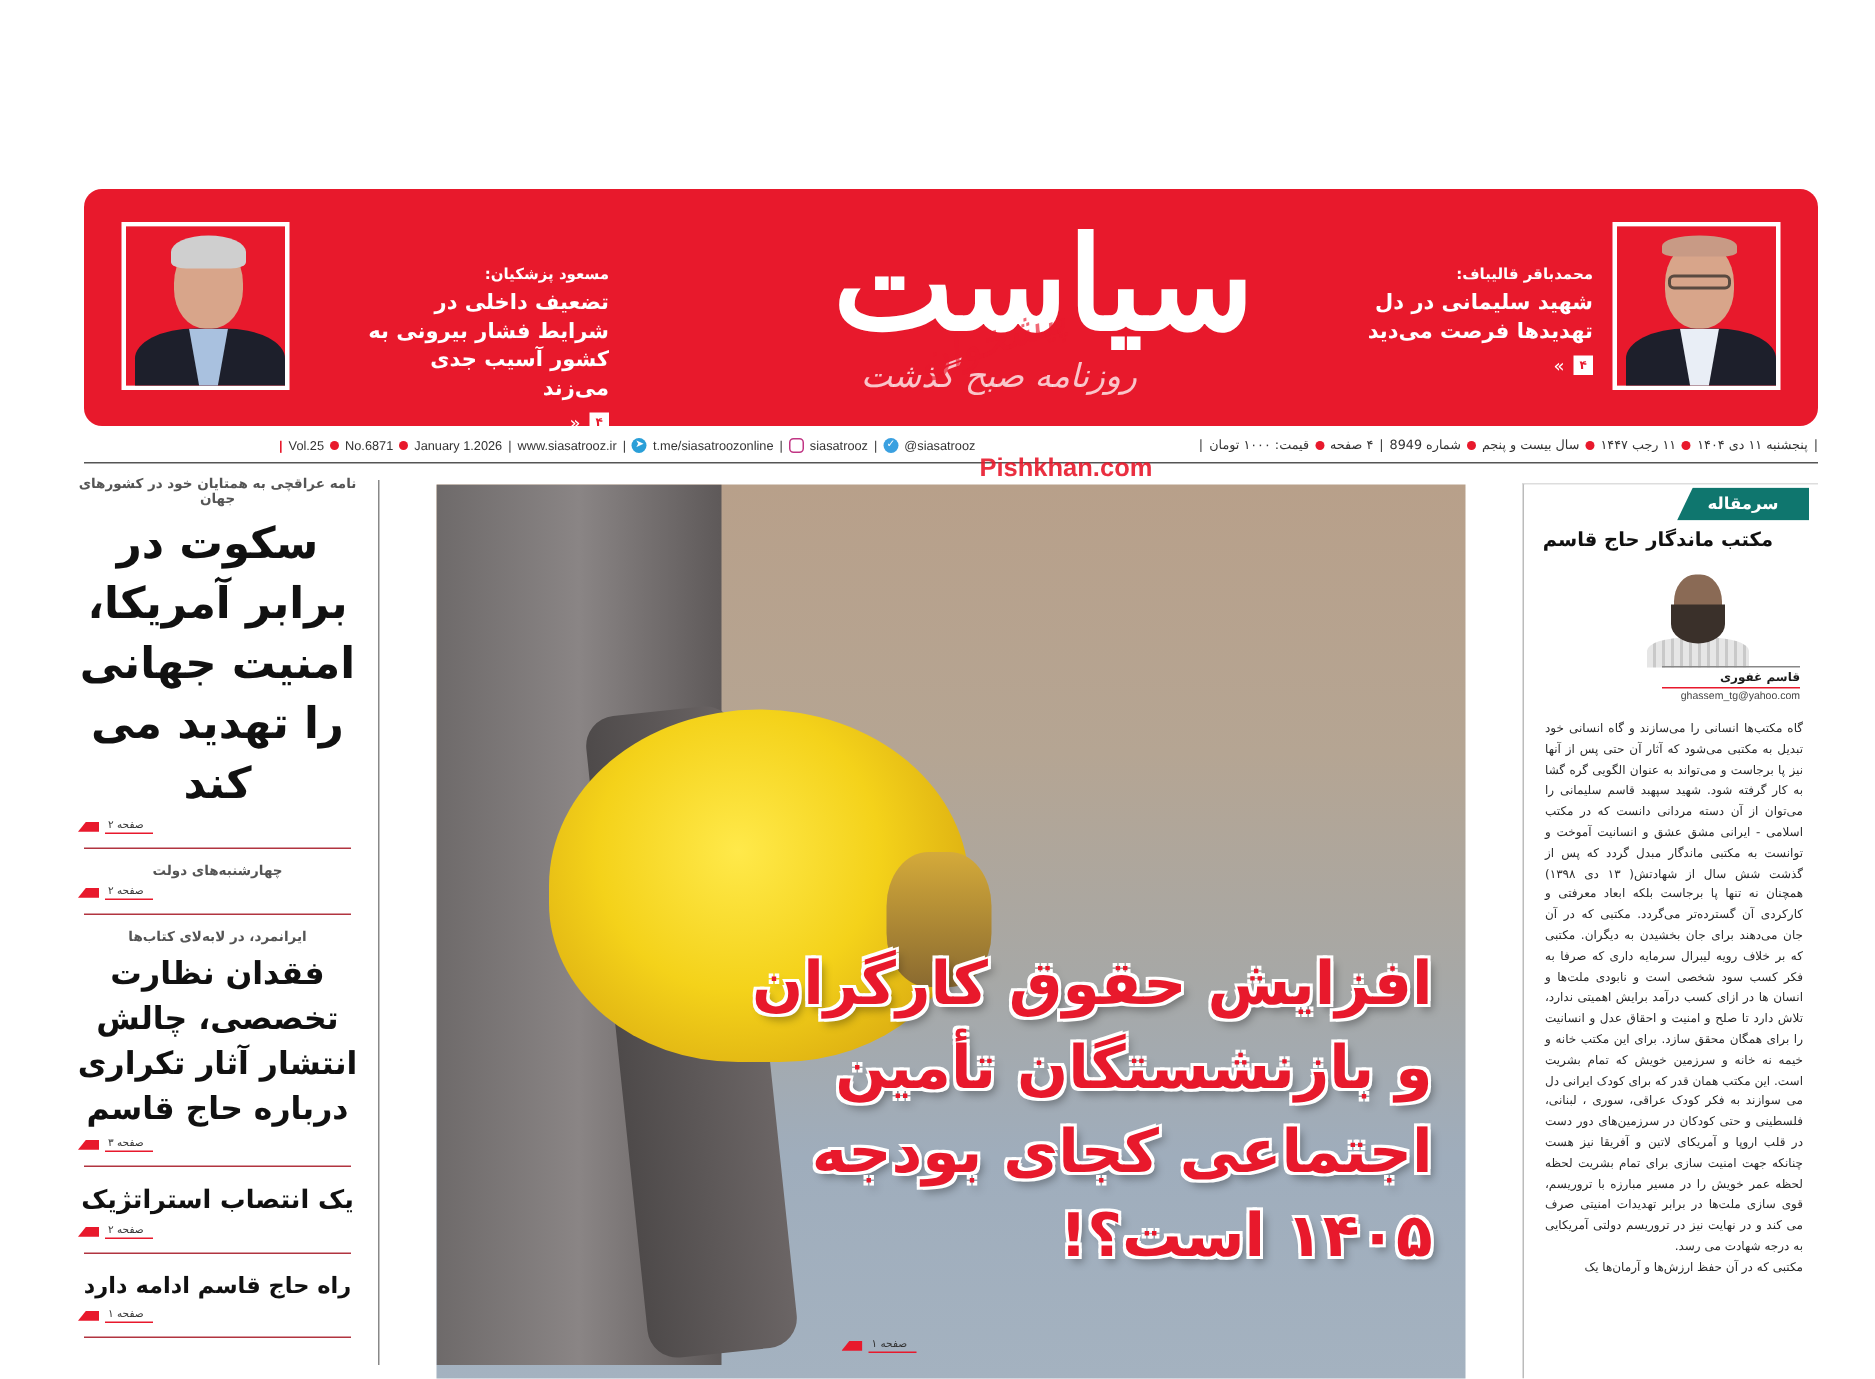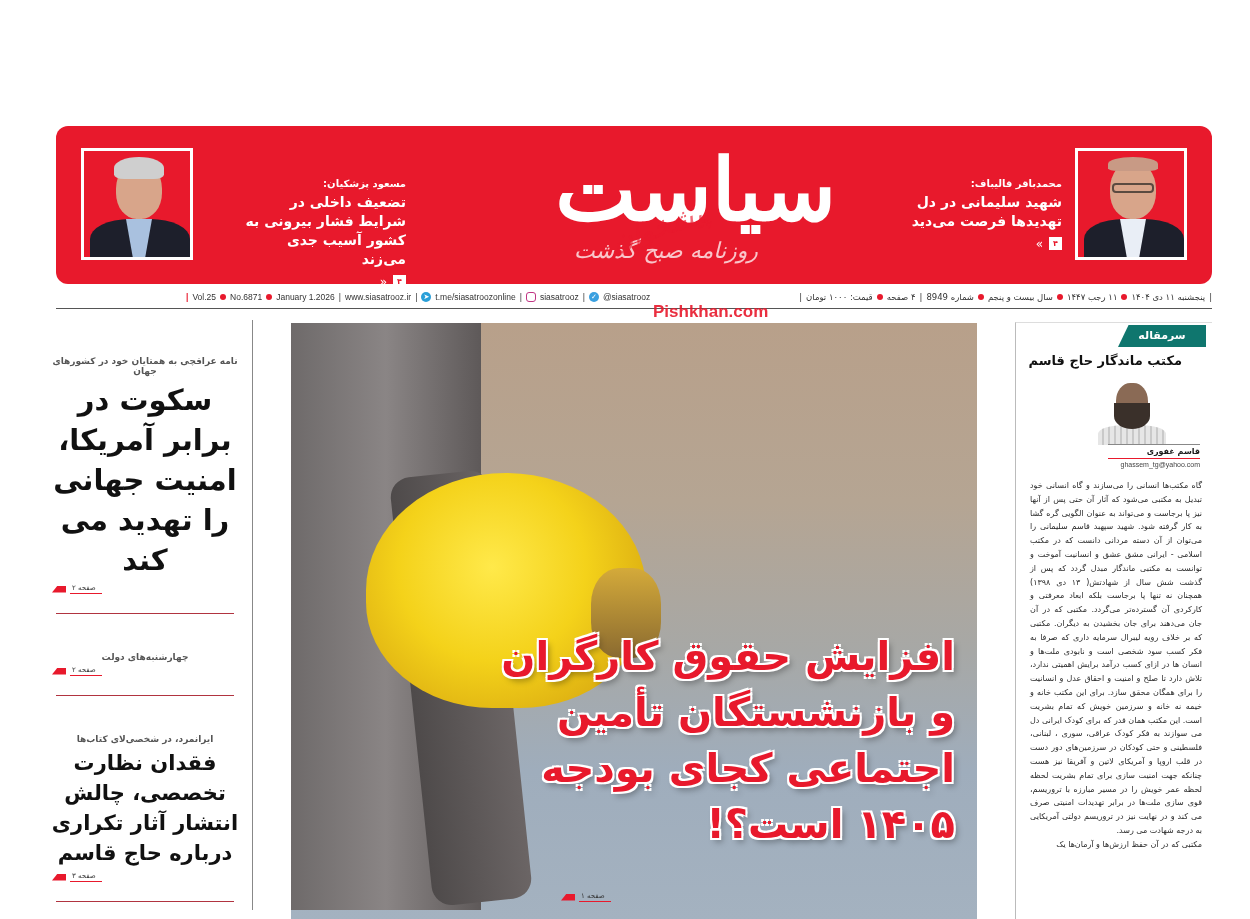--- a/index.html
+++ b/index.html
@@ -92,21 +92,21 @@
   .watermark-fa {
     position: absolute; left: 610px; top: 210px; color: rgba(232,25,44,0.65);
     font-size: 28px; font-style: italic; transform: rotate(-18deg); direction: rtl;
   }
 
   
   .left-col {
     position: absolute; left: 50px; top: 318px; width: 190px; text-align: center; direction: rtl;
   }
   .col-divider { position: absolute; left: 252px; top: 320px; width: 1px; height: 590px; background: #888; }
-  .story { position: relative; padding-bottom: 20px; margin-bottom: 10px; margin-top: 38px; }
+  .story { position: relative; padding-bottom: 10px; margin-bottom: 10px; }
   .story::after {
     content: ""; position: absolute; left: 6px; right: 6px; bottom: 0; height: 1px; background: #b13440;
   }
   .kicker { font-size: 9px; color: #555; font-weight: bold; margin-bottom: 4px; }
   .headline { font-weight: bold; color: #111; }
   .headline.xl { font-size: 29px; line-height: 40px; font-weight: 900; }
   .headline.lg { font-size: 25px; line-height: 32px; }
   .headline.md { font-size: 21px; line-height: 30px; }
   .headline.sm { font-size: 17px; line-height: 24px; }
   .headline.xs { font-size: 15px; line-height: 22px; }
@@ -281,21 +281,21 @@
     </div>
   </div>
   <div class="story">
     <div class="kicker">چهارشنبه‌های دولت</div>
     <div class="pg-tag">
       <span class="flag"></span>
       <span class="lbl">صفحه ۲</span>
     </div>
   </div>
   <div class="story">
-    <div class="kicker">ایرانمرد، در شخصی‌لای کتاب‌ها</div>
+    <div class="kicker">ایرانمرد، در لابه‌لای کتاب‌ها</div>
     <div class="headline md">فقدان نظارت تخصصی، چالش انتشار آثار تکراری درباره حاج قاسم</div>
     <div class="pg-tag">
       <span class="flag"></span>
       <span class="lbl">صفحه ۳</span>
     </div>
   </div>
   <div class="story">
     <div class="headline sm">یک انتصاب استراتژیک</div>
     <div class="pg-tag">
       <span class="flag"></span>

